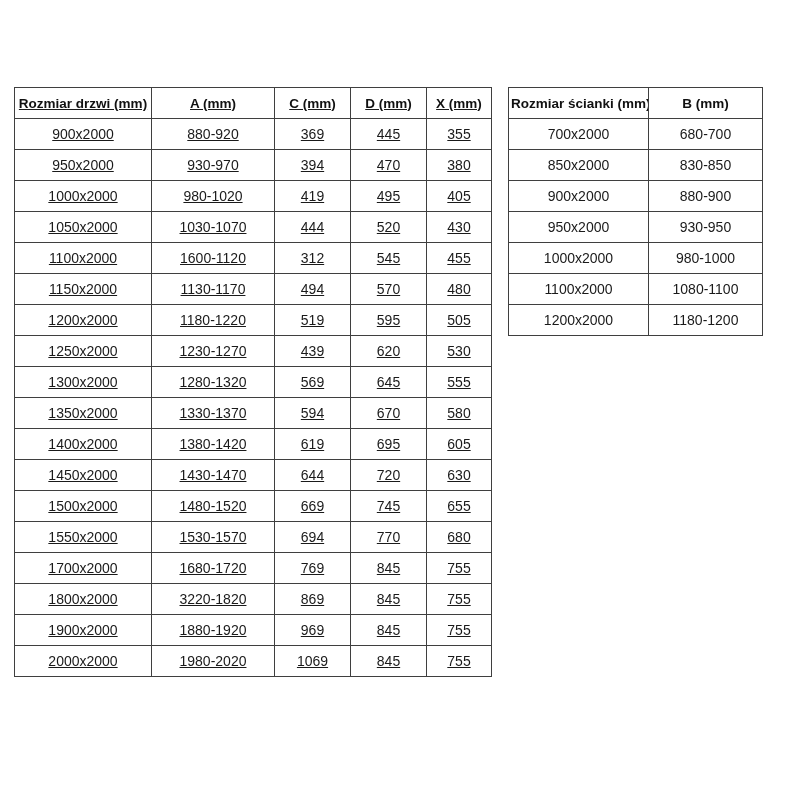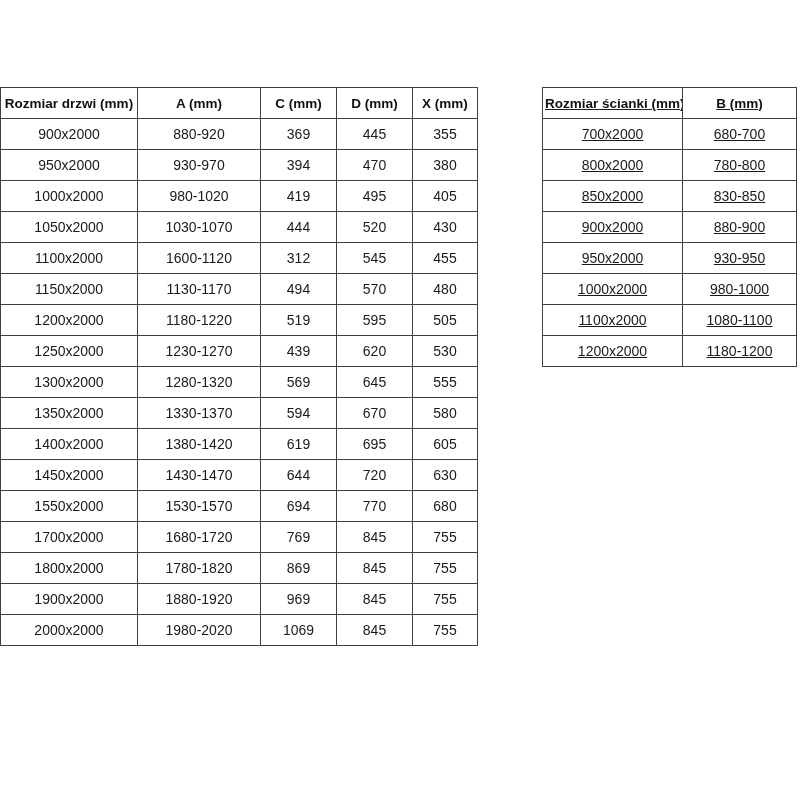--- a/index.html
+++ b/index.html
@@ -37,34 +37,34 @@
     font-size: 13.5px;
     font-weight: bold;
     color: #111111;
   }
   table.spec td {
     font-size: 14px;
     font-weight: normal;
     color: #1a1a1a;
   }
   #doors-table {
-    left: 0;
+    left: 14px;
     top: 87px;
     width: 477px;
+    text-decoration: underline;
   }
   #doors-table col:nth-child(1) { width: 137px; }
   #doors-table col:nth-child(2) { width: 123px; }
   #doors-table col:nth-child(3) { width: 76px; }
   #doors-table col:nth-child(4) { width: 76px; }
   #doors-table col:nth-child(5) { width: 65px; }
   #walls-table {
-    left: 542px;
+    left: 508px;
     top: 87px;
     width: 254px;
-    text-decoration: underline;
   }
   #walls-table col:nth-child(1) { width: 140px; }
   #walls-table col:nth-child(2) { width: 114px; }
 </style>
 </head>
 <body>
 
 <div class="page">
 
   <table class="spec" id="doors-table">
@@ -163,36 +163,43 @@
           <td>605</td>
         </tr>
         <tr>
           <td>1450x2000</td>
           <td>1430-1470</td>
           <td>644</td>
           <td>720</td>
           <td>630</td>
         </tr>
         <tr>
+          <td>1500x2000</td>
+          <td>1480-1520</td>
+          <td>669</td>
+          <td>745</td>
+          <td>655</td>
+        </tr>
+        <tr>
           <td>1550x2000</td>
           <td>1530-1570</td>
           <td>694</td>
           <td>770</td>
           <td>680</td>
         </tr>
         <tr>
           <td>1700x2000</td>
           <td>1680-1720</td>
           <td>769</td>
           <td>845</td>
           <td>755</td>
         </tr>
         <tr>
           <td>1800x2000</td>
-          <td>1780-1820</td>
+          <td>3220-1820</td>
           <td>869</td>
           <td>845</td>
           <td>755</td>
         </tr>
         <tr>
           <td>1900x2000</td>
           <td>1880-1920</td>
           <td>969</td>
           <td>845</td>
           <td>755</td>
@@ -217,24 +224,20 @@
           <th>Rozmiar ścianki (mm)</th>
           <th>B (mm)</th>
         </tr>
     </thead>
     <tbody>
         <tr>
           <td>700x2000</td>
           <td>680-700</td>
         </tr>
         <tr>
-          <td>800x2000</td>
-          <td>780-800</td>
-        </tr>
-        <tr>
           <td>850x2000</td>
           <td>830-850</td>
         </tr>
         <tr>
           <td>900x2000</td>
           <td>880-900</td>
         </tr>
         <tr>
           <td>950x2000</td>
           <td>930-950</td>

